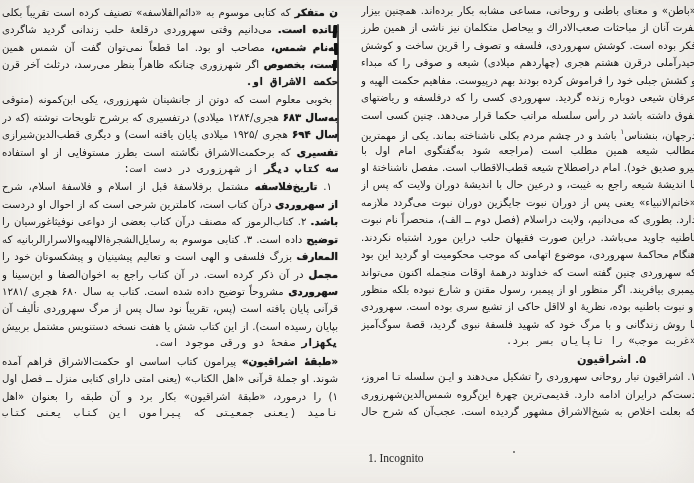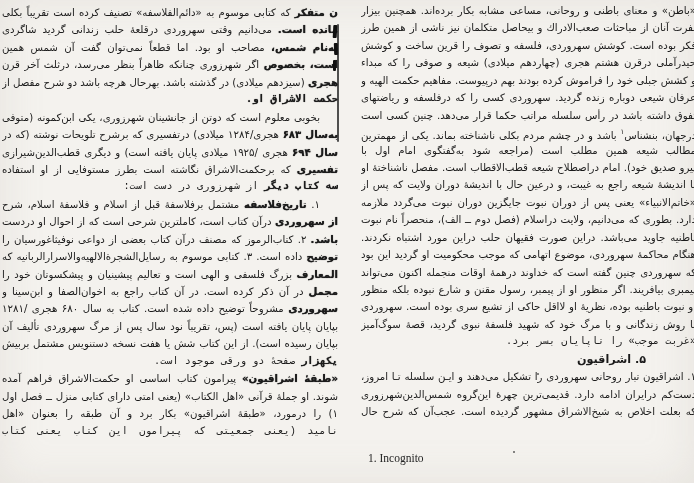--- a/index.html
+++ b/index.html
@@ -23,21 +23,21 @@
   #right-col { left:361px; top:2px; width:335px; }
   .ln {
     height:17.45px;
     line-height:17.45px;
     font-size:10.2px;
     text-align:justify;
     text-align-last:justify;
     overflow:hidden;
   }
   .ln.end    { text-align-last:right;font-family:Liberation Mono, monospace; }
-  .ln.indent { padding-right:18px; }
+  .ln.indent { padding-right:6px; }
   .ln.header {
     font-weight:bold;
     text-align:center;
     text-align-last:right;
     padding-right:50px;
     font-size:11.2px;
   }
   .n { }
   .b { font-weight:bold; text-shadow:0 0 0.8px rgba(0,0,0,0.85); }
   .sup { font-size:7px; vertical-align:5px; }
@@ -59,35 +59,34 @@
 </head>
 <body>
 
 <div class="page">
 
   <div id="left-col" class="col">
       <div class="ln"><span class="b">ن متفکر</span><span class="n"> که کتابی موسوم به «دائم‌الفلاسفه» تصنیف کرده است تقریباً بکلی مجهول</span></div>
       <div class="ln"><span class="b">مانده است.</span><span class="n"> می‌دانیم وقتی سهروردی درقلعهٔ حلب زندانی گردید شاگردی جوان</span></div>
       <div class="ln"><span class="b">به‌نام شمس،</span><span class="n"> مصاحب او بود. اما قطعاً نمی‌توان گفت آن شمس همین شمس‌الدین بوده</span></div>
       <div class="ln"><span class="b">است، بخصوص</span><span class="n"> اگر شهرزوری چنانکه ظاهراً بنظر می‌رسد، درثلث آخر قرن هفتم</span></div>
-      <div class="ln"><span class="b">هجری</span><span class="n"> (سیزدهم میلادی) در گذشته باشد. بهرحال هرچه باشد دو شرح مفصل از</span></div>
       <div class="ln end"><span class="b">حکمت الاشراق او.</span></div>
       <div class="ln indent"><span class="n">بخوبی معلوم است که دوتن از جانشینان شهرزوری، یکی ابن‌کمونه (متوفی</span></div>
       <div class="ln"><span class="b">به‌سال ۶۸۳</span><span class="n"> هجری/۱۲۸۴ میلادی) درتفسیری که برشرح تلویحات نوشته (که در</span></div>
       <div class="ln"><span class="b">سال ۶۹۴</span><span class="n"> هجری /۱۹۲۵ میلادی پایان یافته است) و دیگری قطب‌الدین‌شیرازی در</span></div>
       <div class="ln"><span class="b">تفسیری</span><span class="n"> که برحکمت‌الاشراق نگاشته است بطرز مستوفایی از او استفاده کرده‌اند.</span></div>
       <div class="ln end"><span class="b">سه کتاب دیگر</span><span class="n"> از شهرزوری در دست است:</span></div>
       <div class="ln indent"><span class="n">۱. </span><span class="b">تاریخ‌فلاسفه</span><span class="n"> مشتمل برفلاسفهٔ قبل از اسلام و فلاسفهٔ اسلام، شرح حالیکه</span></div>
       <div class="ln"><span class="b">از سهروردی</span><span class="n"> درآن کتاب است، کاملترین شرحی است که از احوال او دردست می‌-</span></div>
       <div class="ln"><span class="b">باشد.</span><span class="n"> ۲. کتاب‌الرموز که مصنف درآن کتاب بعضی از دواعی نوفیثاغورسیان را</span></div>
       <div class="ln"><span class="b">توضیح</span><span class="n"> داده است. ۳. کتابی موسوم به رسایل‌الشجرةالالهیه‌والاسرارالربانیه که دایرة-</span></div>
       <div class="ln"><span class="b">المعارف</span><span class="n"> بزرگ فلسفی و الهی است و تعالیم پیشینیان و پیشکسوتان خود را بطور</span></div>
       <div class="ln"><span class="b">مجمل</span><span class="n"> در آن ذکر کرده است. در آن کتاب راجع به اخوان‌الصفا و ابن‌سینا و</span></div>
       <div class="ln"><span class="b">سهروردی</span><span class="n"> مشروحاً توضیح داده شده است. کتاب به سال ۶۸۰ هجری /۱۲۸۱</span></div>
-      <div class="ln"><span class="n">بپایان پایان یافته است (پس، تقریباً نود سال پس از مرگ سهروردی تألیف آن</span></div>
+      <div class="ln"><span class="n">قرآنی پایان یافته است (پس، تقریباً نود سال پس از مرگ سهروردی تألیف آن</span></div>
       <div class="ln"><span class="n">بپایان رسیده است). از این کتاب شش یا هفت نسخه دستنویس مشتمل بربیش از</span></div>
       <div class="ln end"><span class="b">یکهزار</span><span class="n"> صفحهٔ دو ورقی موجود است.</span></div>
       <div class="ln"><span class="b">«طبقهٔ اشراقیون»</span><span class="n"> پیرامون کتاب اساسی او حکمت‌الاشراق فراهم آمده مجتمع می‌-</span></div>
       <div class="ln"><span class="n">شوند. او جملهٔ قرآنی «اهل الکتاب» (یعنی امتی دارای کتابی منزل ــ فصل اول</span></div>
       <div class="ln"><span class="n">۱) را درمورد، «طبقهٔ اشراقیون» بکار برد و آن طبقه را بعنوان «اهل هذاالکتاب»</span></div>
       <div class="ln end"><span class="n">نامید (یعنی جمعیتی که پیرامون این کتاب یعنی کتاب حکمت‌الاشراق فراهم آیند).</span></div>
     </div>
 
   <div id="right-col" class="col">
       <div class="ln"><span class="n">«باطن» و معنای باطنی و روحانی، مساعی مشابه بکار برده‌اند. همچنین بیزار</span></div>

